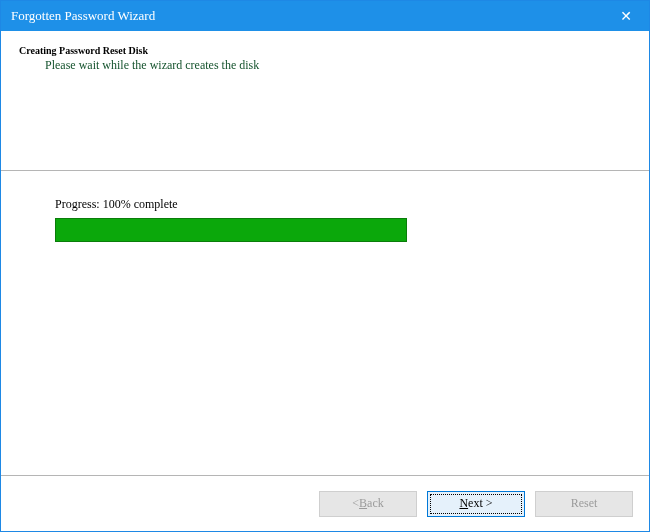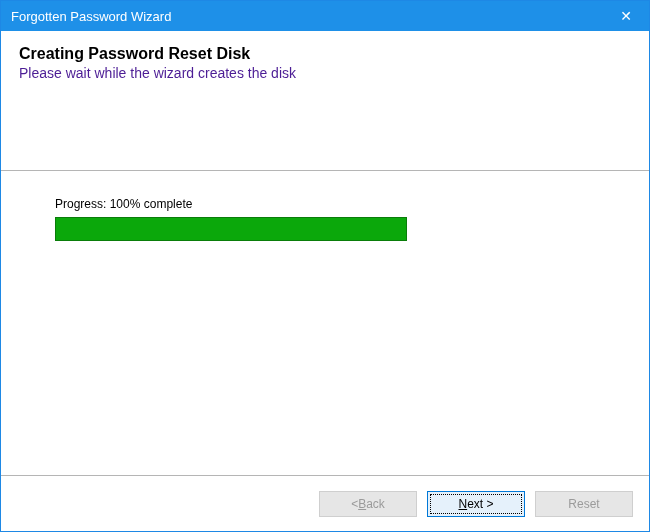--- a/index.html
+++ b/index.html
@@ -1,15 +1,15 @@
 <!DOCTYPE html>
 <html><head>
   <meta charset="utf-8">
   <style>
-    * { margin: 0; padding: 0; box-sizing: border-box; }
+    * { margin: 0; padding: 0; box-sizing: border-box; font-family: Liberation Serif, serif; }
     body {
       font-family: "Segoe UI", Tahoma, sans-serif;
       background: #fff;
       width: 650px;
       height: 532px;
       overflow: hidden;
     }
     .window {
       width: 650px;
       height: 532px;
@@ -37,28 +37,29 @@
       justify-content: center;
       font-size: 14px;
       cursor: default;
     }
     .header {
       padding: 14px 18px 0 18px;
       height: 140px;
       border-bottom: 1px solid #b5b5b5;
     }
     .header-title {
-      font-size: 16px;
+      font-size: 10px;
       font-weight: 700;
       color: #000;
       margin-bottom: 2px;
     }
     .header-sub {
-      font-size: 14px;
-      color: #4c1d95;
+      font-size: 12px;
+      color: #14532d;
+      margin-left: 26px;
     }
     .content {
       flex: 1;
       padding: 26px 54px;
     }
     .progress-label {
       font-size: 12px;
       color: #000;
       margin-bottom: 6px;
     }

